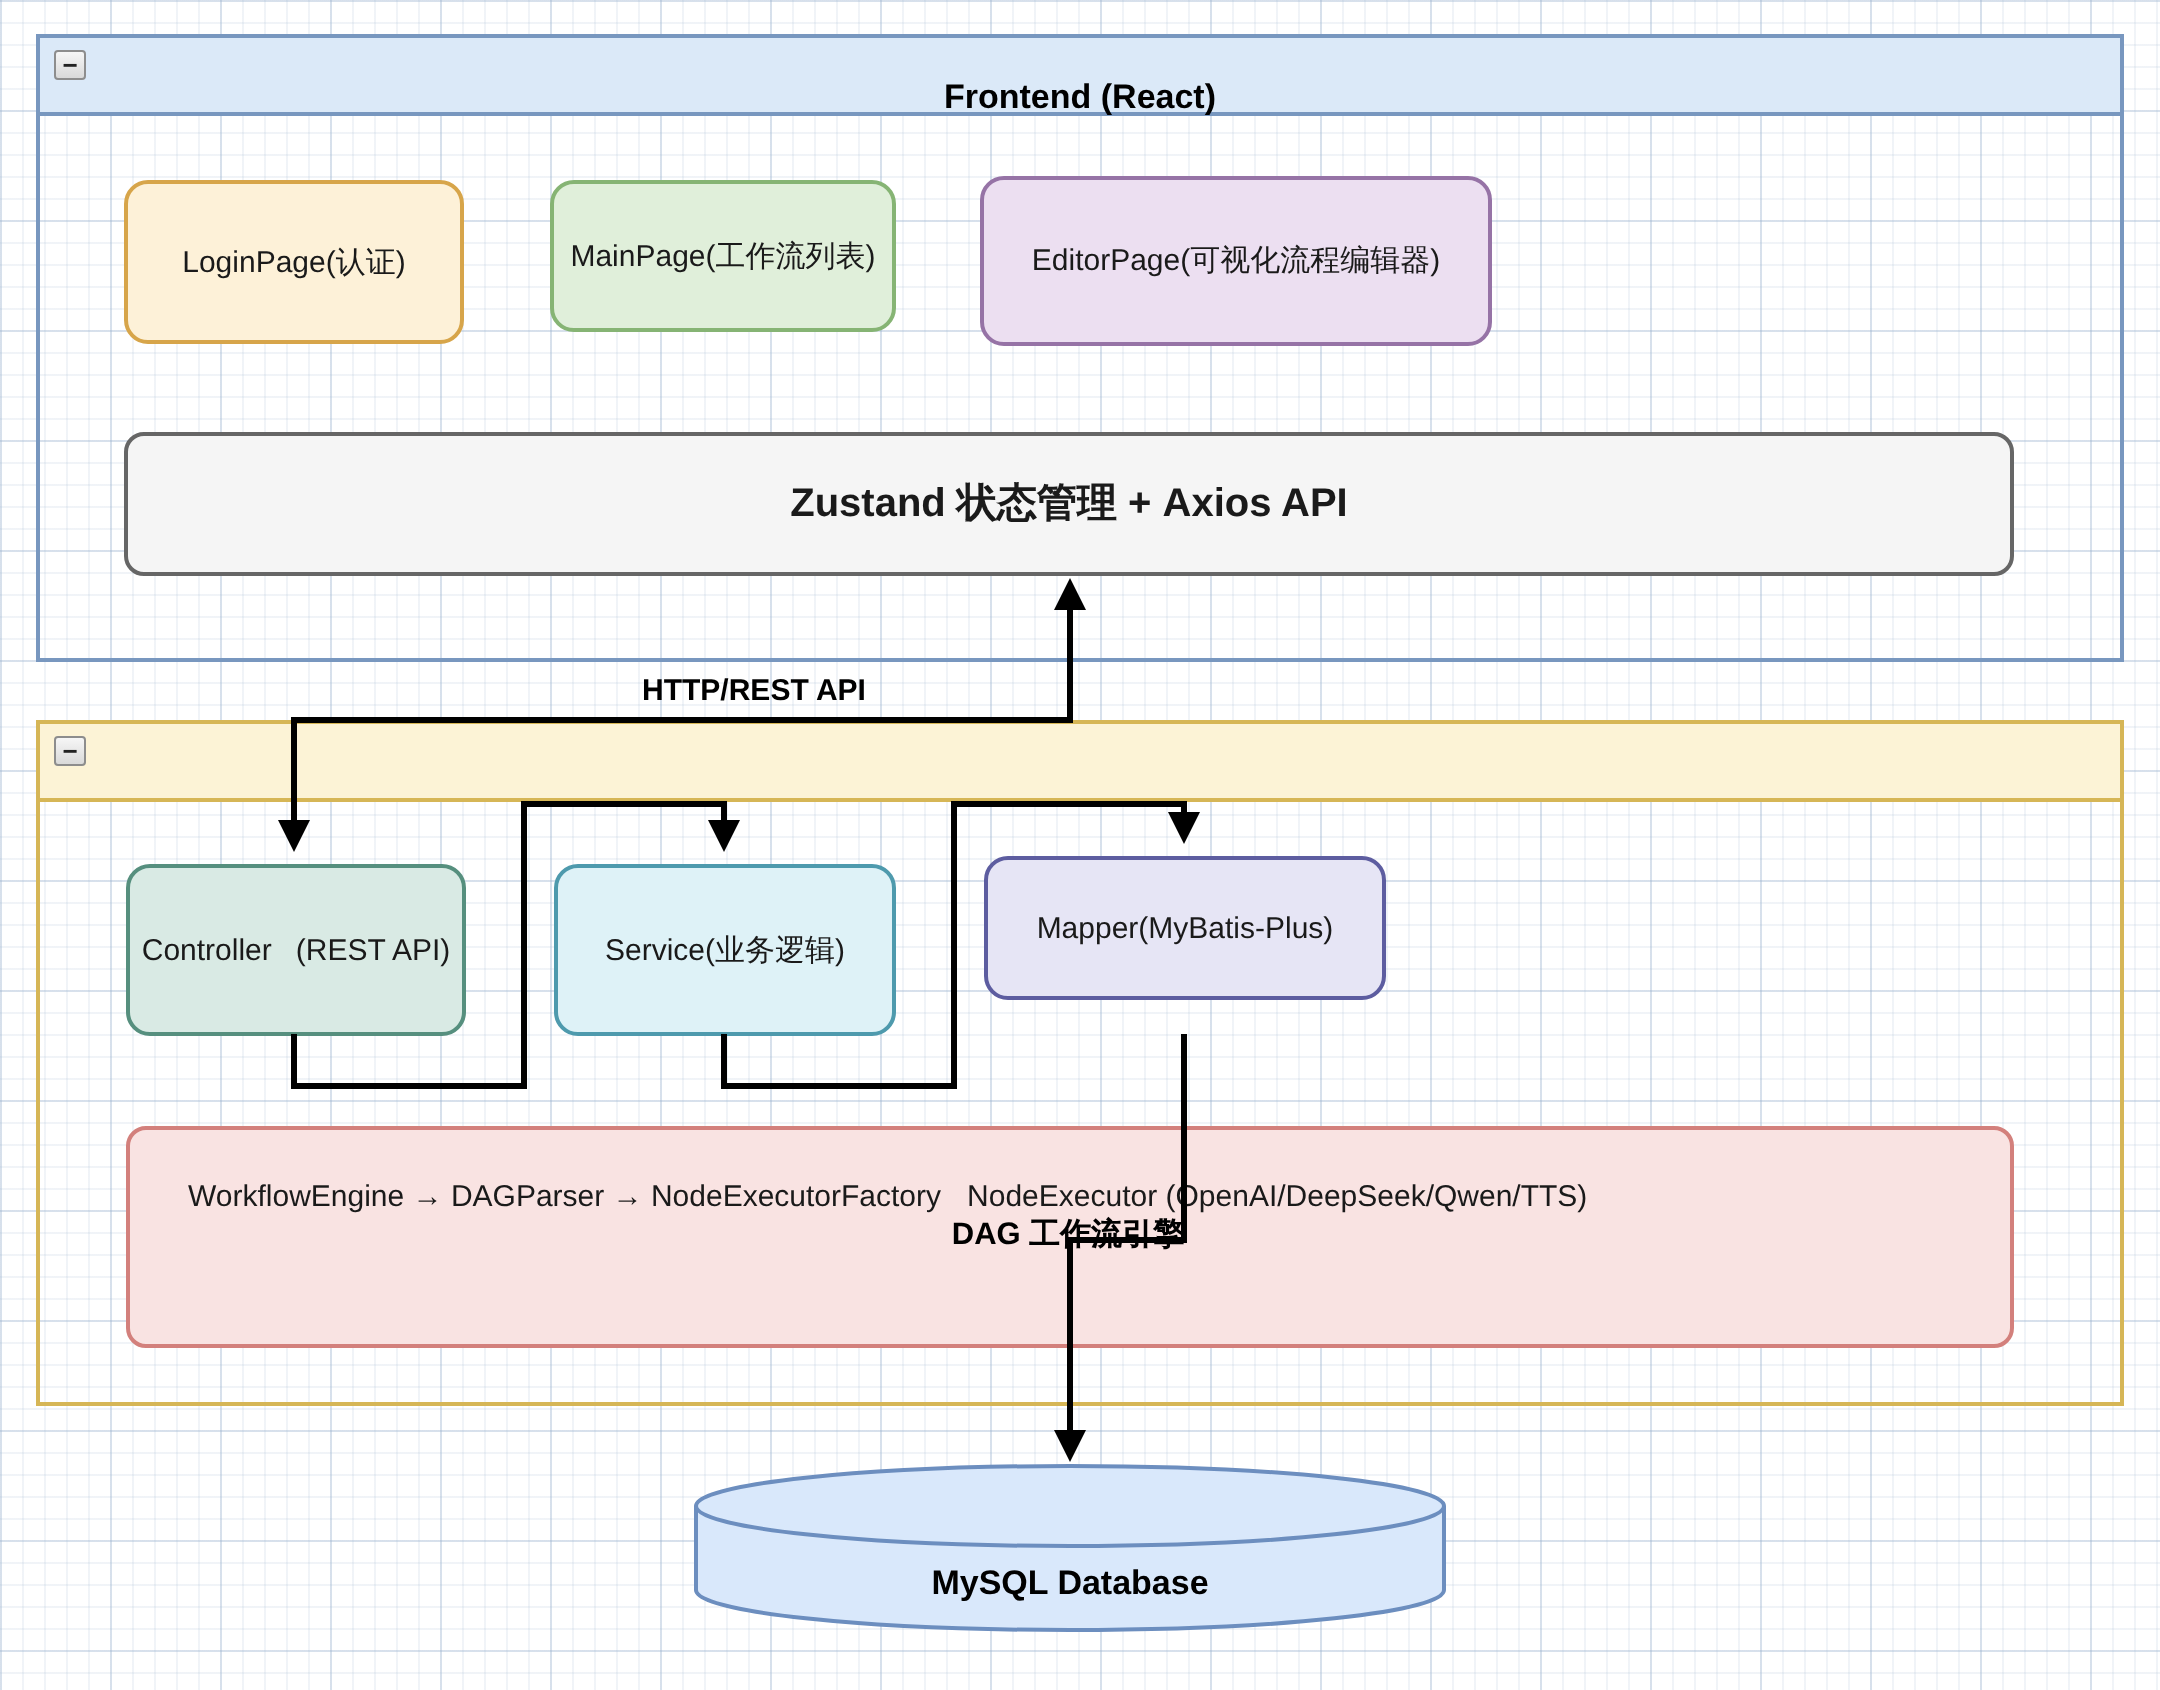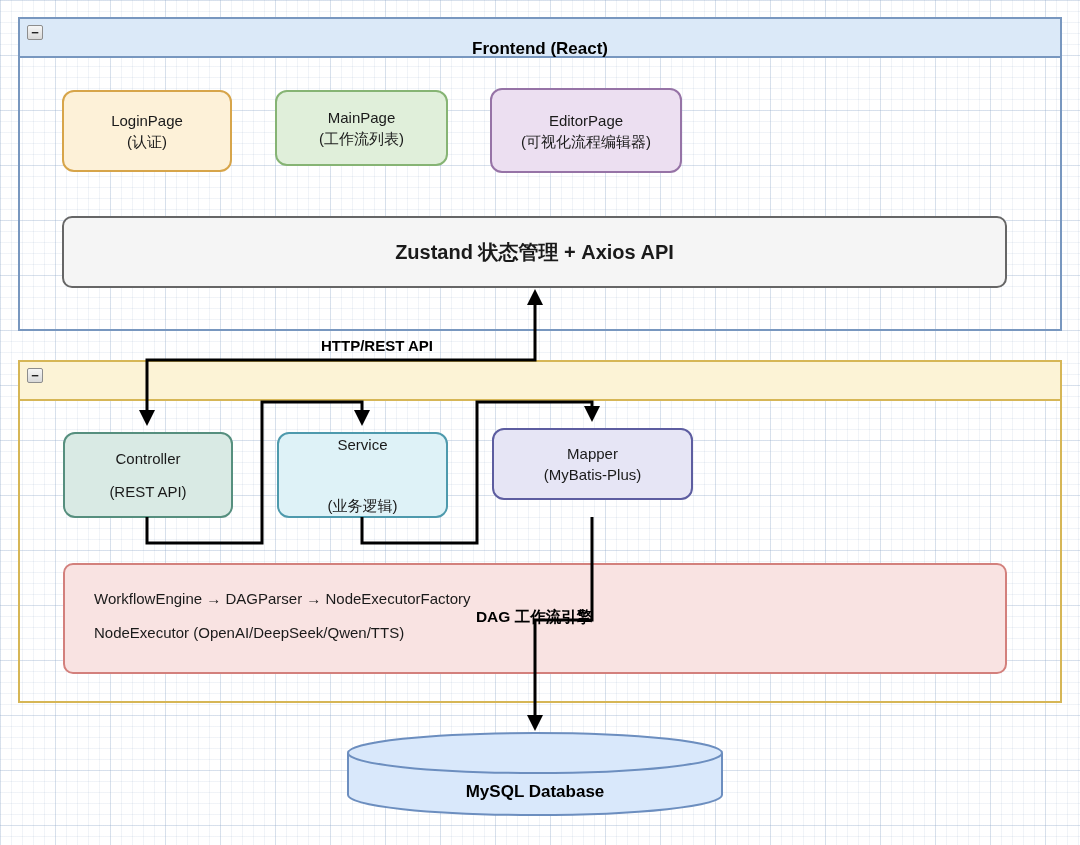--- a/index.html
+++ b/index.html
@@ -20,29 +20,29 @@
   .hdr .title{font-weight:bold;font-size:17px;color:#000;margin-top:22px;}
   .frontend{left:18px;top:17px;width:1044px;height:314px;border-color:var(--frontend-border);}
   .frontend .hdr{background:var(--frontend-header);border-color:var(--frontend-border);}
   .backend{left:18px;top:360px;width:1044px;height:343px;border-color:var(--backend-border);}
   .backend .hdr{background:var(--backend-header);border-color:var(--backend-border);}
   .collapse{position:absolute;left:7px;top:6px;width:16px;height:15px;
     background:linear-gradient(#f6f6f6,#d9d9d9);border:1px solid #8d8d8d;border-radius:2px;
     display:flex;align-items:center;justify-content:center;
     font-size:13px;font-weight:bold;line-height:1;color:#222;cursor:pointer;box-sizing:border-box;}
   .node{position:absolute;border:2px solid;border-radius:12px;box-sizing:border-box;
-    display:flex;flex-direction:column;align-items:center;justify-content:center;
+    display:flex;flex-direction:row;align-items:center;justify-content:center;
     text-align:center;font-size:15px;line-height:1.4;color:#1a1a1a;}
   .n-login{left:62px;top:90px;width:170px;height:82px;background:var(--login-fill);border-color:var(--login-border);}
   .n-main{left:275px;top:90px;width:173px;height:76px;background:var(--main-fill);border-color:var(--main-border);}
-  .n-editor{left:490px;top:88px;width:192px;height:85px;background:var(--editor-fill);border-color:var(--editor-border);}
+  .n-editor{left:490px;top:88px;width:256px;height:85px;background:var(--editor-fill);border-color:var(--editor-border);}
   .n-state{left:62px;top:216px;width:945px;height:72px;background:var(--state-fill);border-color:var(--state-border);
     border-radius:10px;font-weight:bold;font-size:20px;}
   .n-controller{left:63px;top:432px;width:170px;height:86px;background:var(--controller-fill);border-color:var(--controller-border);gap:12px;}
-  .n-service{left:277px;top:432px;width:171px;height:86px;background:var(--service-fill);border-color:var(--service-border);justify-content:space-between;}
+  .n-service{left:277px;top:432px;width:171px;height:86px;background:var(--service-fill);border-color:var(--service-border);}
   .n-mapper{left:492px;top:428px;width:201px;height:72px;background:var(--mapper-fill);border-color:var(--mapper-border);}
   .n-engine{left:63px;top:563px;width:944px;height:111px;background:var(--engine-fill);border-color:var(--engine-border);
     border-radius:10px;align-items:flex-start;justify-content:flex-start;
     padding:23px 10px 0 29px;text-align:left;gap:13px;}
   .edges{position:absolute;left:0;top:0;width:1080px;height:845px;pointer-events:none;}
   .edge-label{position:absolute;transform:translateX(-50%);font-weight:bold;color:#000;white-space:nowrap;}
   .lbl-http{left:377px;top:337px;font-size:15px;}
   .lbl-dag{left:534px;top:607px;font-size:15.5px;}
   .lbl-db{position:absolute;left:535px;top:782px;transform:translateX(-50%);
     font-weight:bold;font-size:17px;color:#000;white-space:nowrap;}

